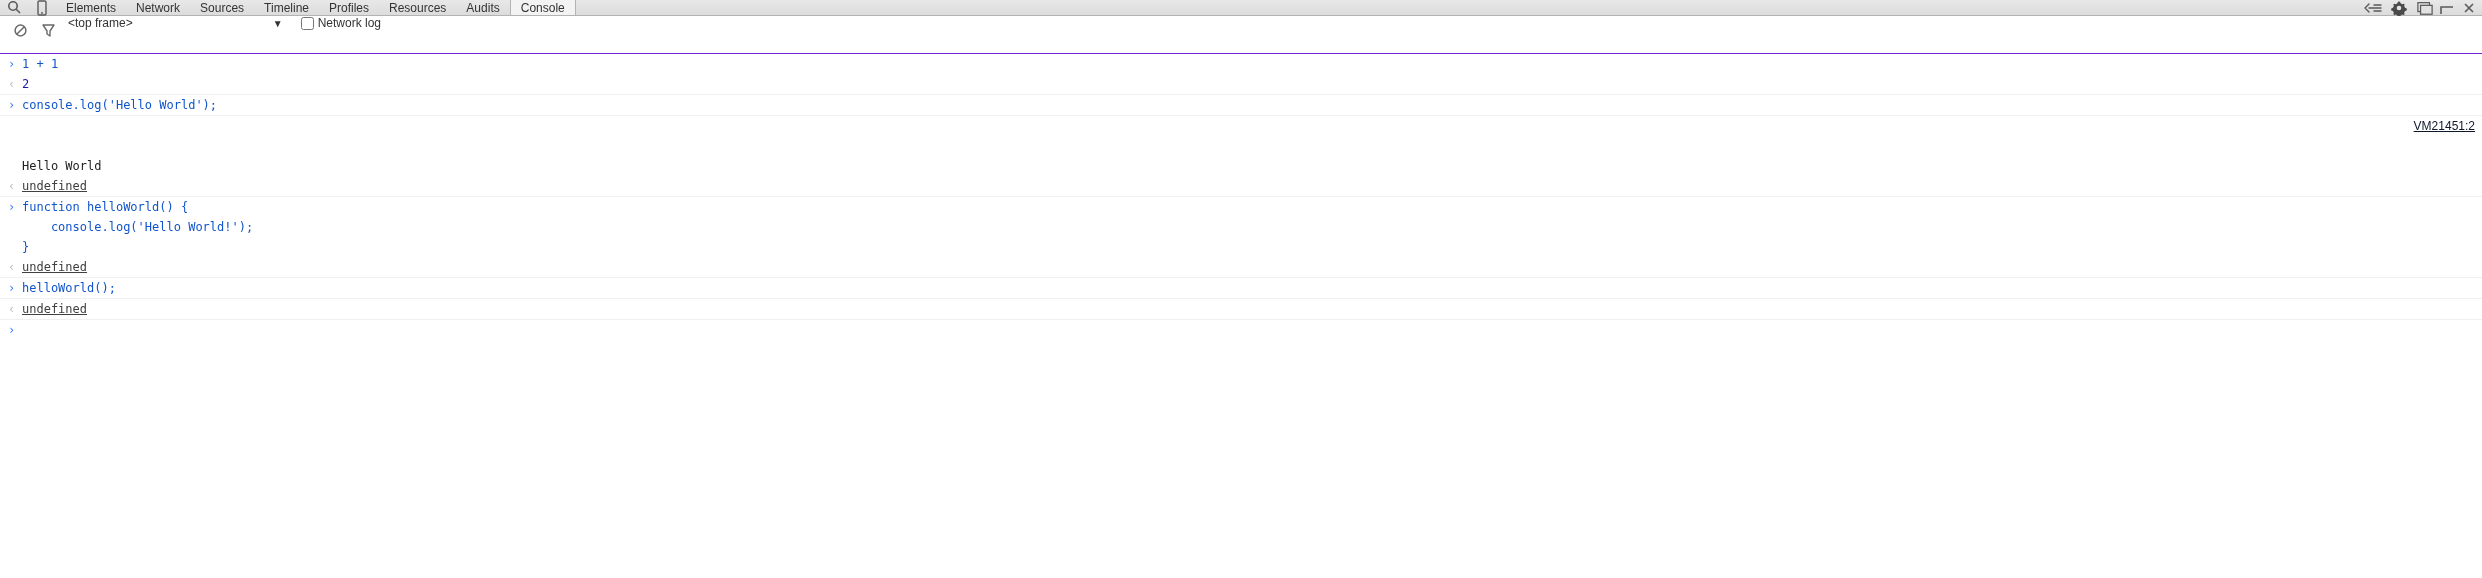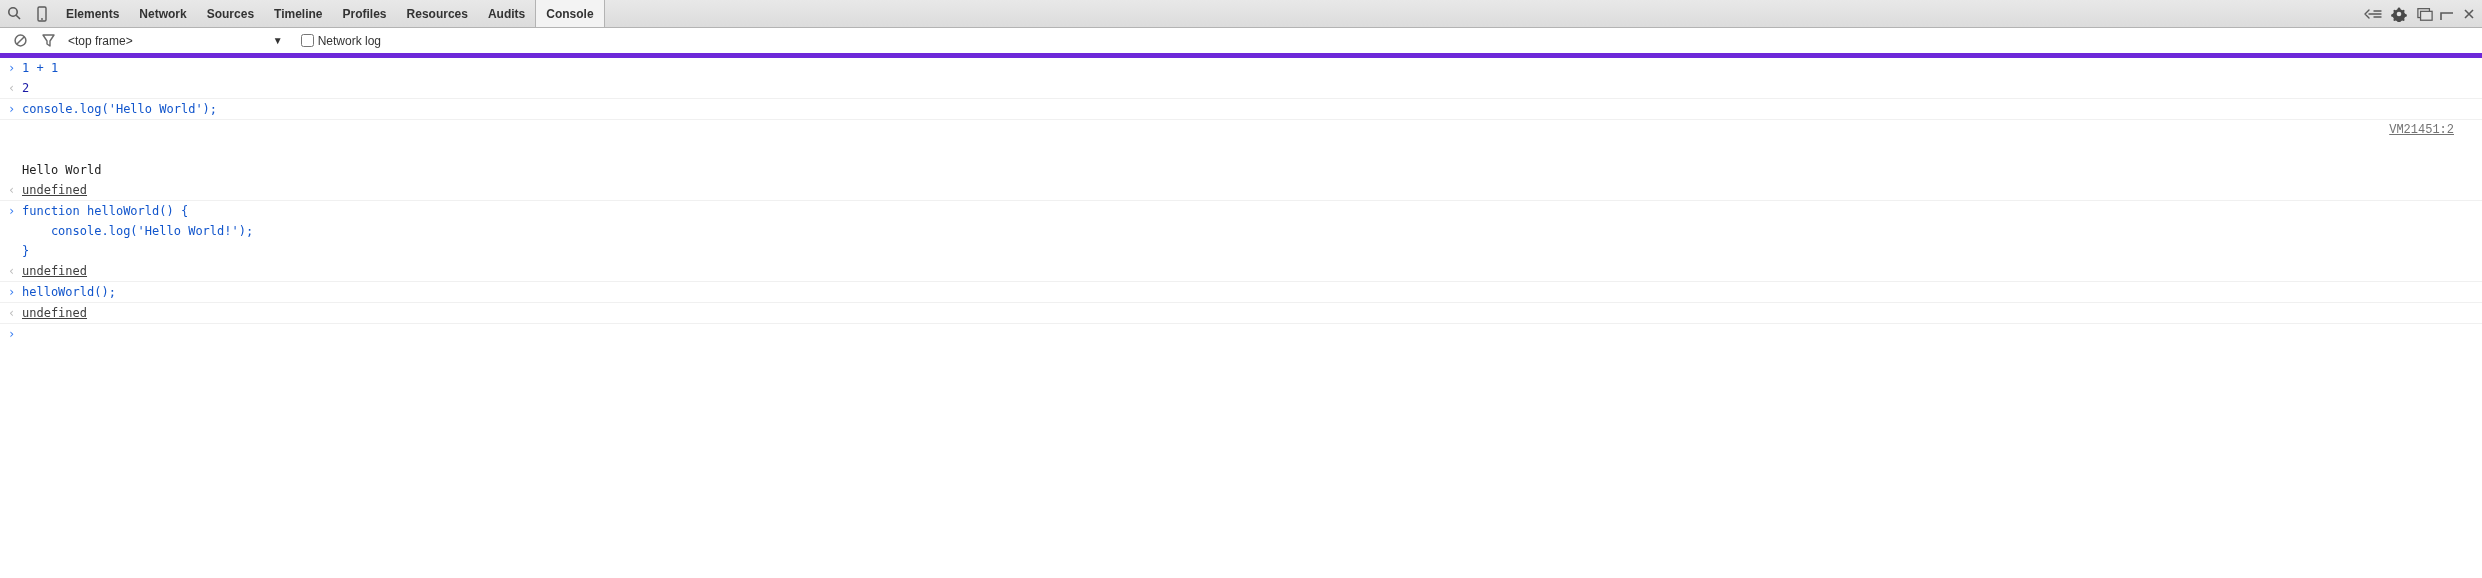--- a/index.html
+++ b/index.html
@@ -9,23 +9,22 @@
   background: #fff;
   width: 2482px;
   height: 578px;
   overflow: hidden;
 }
 .toolbar {
   display: flex;
   align-items: flex-start;
   background: linear-gradient(#e8e8e8, #dcdcdc);
   border-bottom: 1px solid #b3b3b3;
-  height: 28px;
+  height: 16px;
   position: relative;
-  font-weight: bold;
 }
 .toolbar-left {
   display: flex;
   align-items: center;
   height: 100%;
 }
 .toolbar-icon {
   display: flex;
   align-items: center;
   justify-content: center;
@@ -54,23 +53,23 @@
 .toolbar-right {
   position: absolute;
   right: 0;
   display: flex;
   align-items: center;
   height: 100%;
 }
 .toolbar-right .toolbar-icon { width: 26px; }
 .subbar {
   display: flex;
-  align-items: center;
-  height: 30px;
-  border-bottom: 5px solid #6d28d9;
+  align-items: flex-start;
+  height: 38px;
+  border-bottom: 1px solid #6d28d9;
   padding-left: 6px;
 }
 .subbar-icon {
   display: flex;
   align-items: center;
   justify-content: center;
   width: 28px;
   height: 28px;
   cursor: pointer;
 }
@@ -111,25 +110,25 @@
   color: #888;
   user-select: none;
 }
 .marker.input { color: #367cf1; }
 .marker.output { color: #bbb; }
 .content {
   white-space: pre;
   flex: 1;
 }
 .source-link {
-  color: #737373;
+  color: #0f172a;
   text-decoration: underline;
-  margin-right: 24px;
-  cursor: pointer;
-  font-family: Liberation Mono, monospace;
+  margin-right: 3px;
+  cursor: pointer;
+  font-family: Liberation Sans, sans-serif;
 }
 .code-blue { color: #1155cc; }
 .code-num { color: #1a1aa6; }
 .code-undef { color: #404040; font-style: normal; text-decoration: underline; }
 .code-log { color: #222; margin-top: 40px; }
 svg { display: block; }
 </style>
 </head>
 <body>
 

